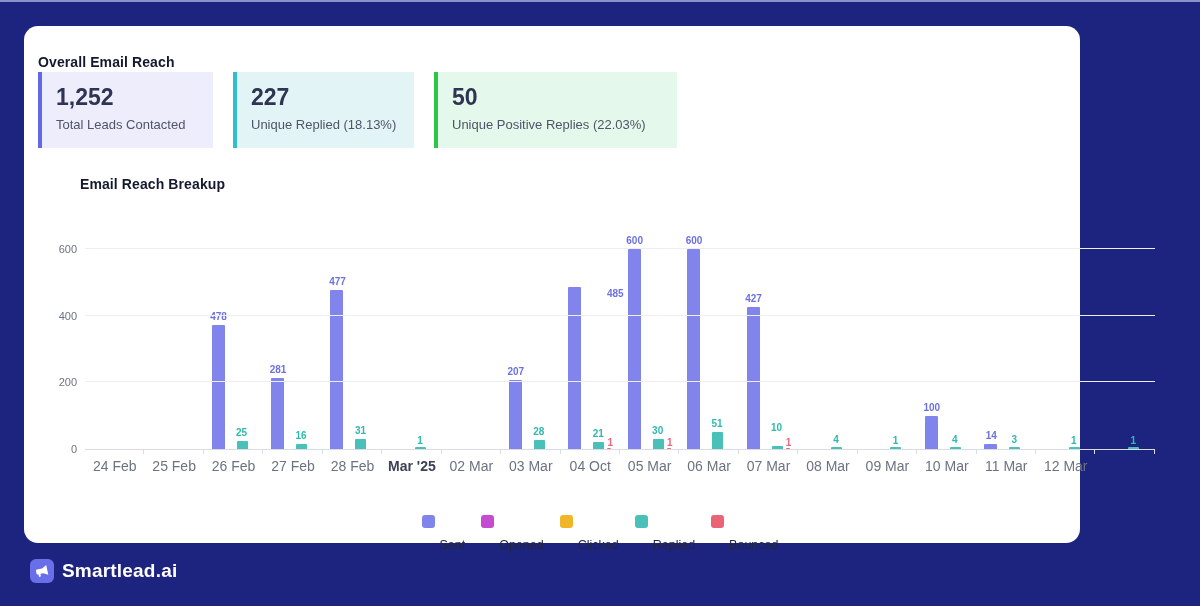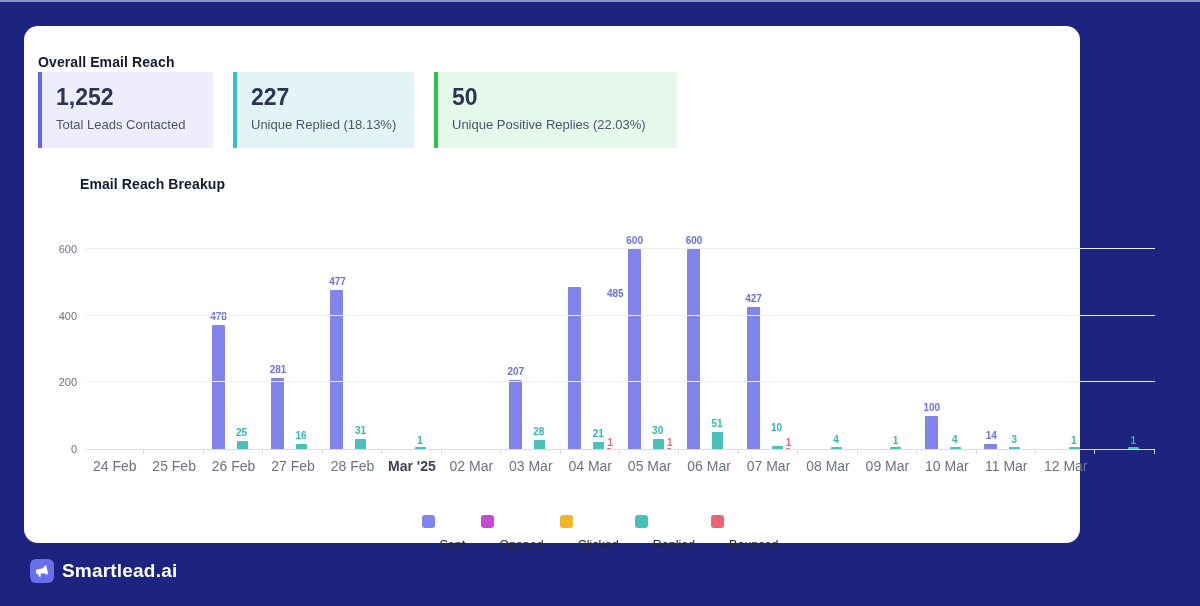--- a/index.html
+++ b/index.html
@@ -217,21 +217,21 @@
   </div>
   <div class="xlabels">
       <div class="xlabel">24 Feb</div>
       <div class="xlabel">25 Feb</div>
       <div class="xlabel">26 Feb</div>
       <div class="xlabel">27 Feb</div>
       <div class="xlabel">28 Feb</div>
       <div class="xlabel bold">Mar '25</div>
       <div class="xlabel">02 Mar</div>
       <div class="xlabel">03 Mar</div>
-      <div class="xlabel">04 Mar</div>
+      <div class="xlabel">04 Oct</div>
       <div class="xlabel">05 Mar</div>
       <div class="xlabel">06 Mar</div>
       <div class="xlabel">07 Mar</div>
       <div class="xlabel">08 Mar</div>
       <div class="xlabel">09 Mar</div>
       <div class="xlabel">10 Mar</div>
       <div class="xlabel">11 Mar</div>
       <div class="xlabel">12 Mar</div>
       <div class="xlabel"></div>
     </div>

